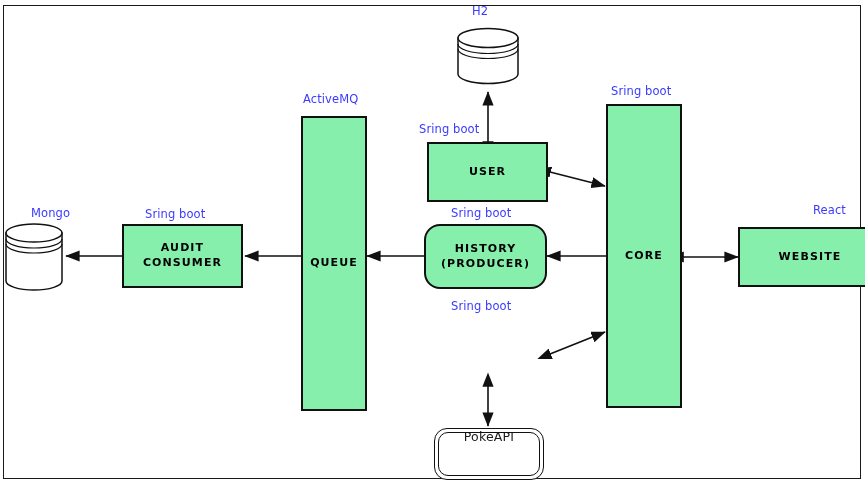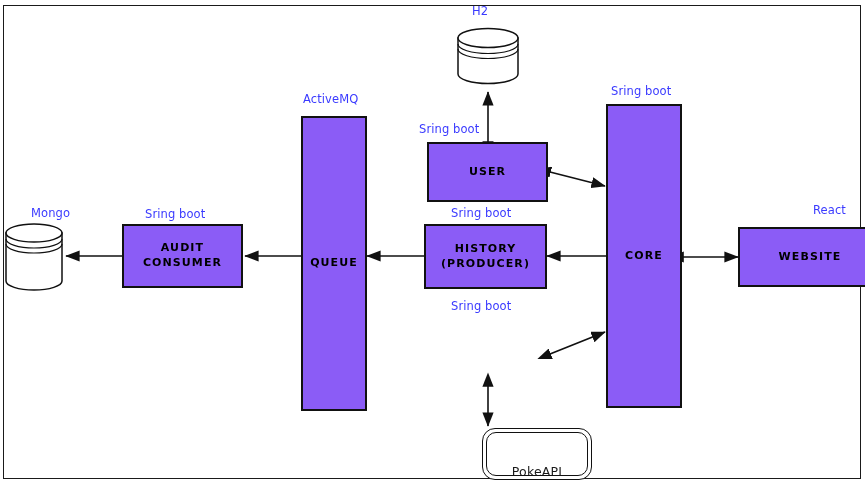--- a/index.html
+++ b/index.html
@@ -28,48 +28,47 @@
     position: absolute;
     left: 0;
     top: 0;
     width: 865px;
     height: 484px;
   }
   .node-box {
     position: absolute;
     box-sizing: border-box;
     border: 2.2px solid #111111;
-    background: #8b5cf6;
+    background: #86efac;
     display: flex;
     align-items: center;
     justify-content: center;
     text-align: center;
     font-family: "DejaVu Sans", sans-serif;
     font-weight: bold;
     font-size: 11px;
     letter-spacing: 1.1px;
     color: #000000;
     line-height: 1.35;
   }
   .node-box .lbl { display: block; white-space: pre-line; }
   .rounded-api {
     position: absolute;
     box-sizing: border-box;
     border: 1.8px solid #111111;
     border-radius: 13px;
     background: #ffffff;
     display: flex;
-    align-items: flex-end;
+    align-items: flex-start;
     justify-content: center;
     font-family: "DejaVu Sans", sans-serif;
     font-weight: normal;
     font-size: 12.5px;
     letter-spacing: 0.2px;
     color: #1a1a1a;
-    margin-left: 48px;
   }
   .rounded-api::before {
     content: "";
     position: absolute;
     left: 3px; top: 3px; right: 3px; bottom: 3px;
     border: 1.6px solid #111111;
     border-radius: 10px;
     pointer-events: none;
   }
   .tech-label {
@@ -168,21 +167,21 @@
   </div>
 
   <div class="node-box" style="left:301px; top:116px; width:66px; height:295px;">
     <span class="lbl">QUEUE</span>
   </div>
 
   <div class="node-box" style="left:427px; top:142px; width:121px; height:60px;">
     <span class="lbl">USER</span>
   </div>
 
-  <div class="node-box" style="left:424px; top:224px; width:123px; height:65px;">
+  <div class="node-box" style="left:424px; top:224px; width:123px; height:65px;border-radius:16px;">
     <span class="lbl">HISTORY
 (PRODUCER)</span>
   </div>
 
 
   <div class="node-box" style="left:606px; top:104px; width:76px; height:304px;">
     <span class="lbl">CORE</span>
   </div>
 
   <div class="node-box" style="left:738px; top:227px; width:144px; height:60px;">

